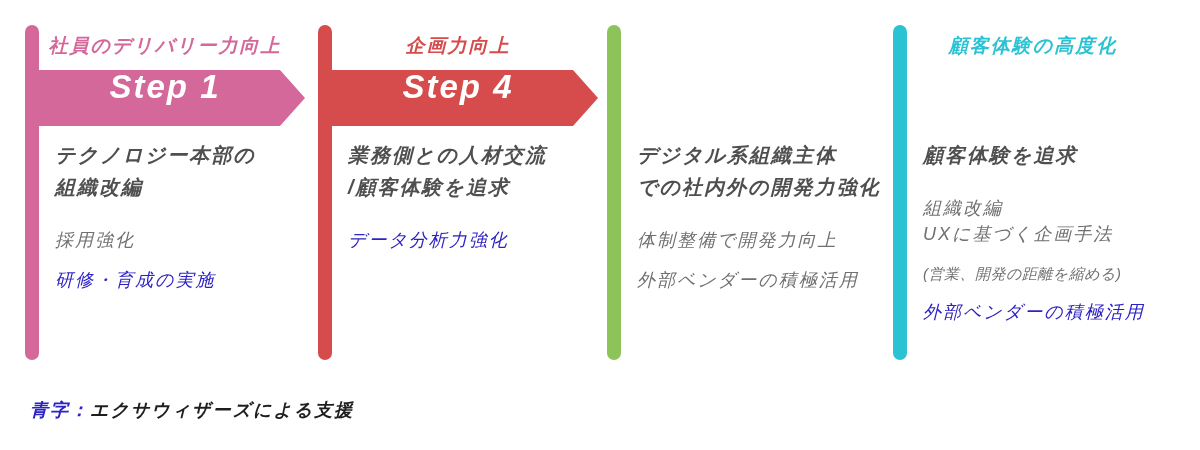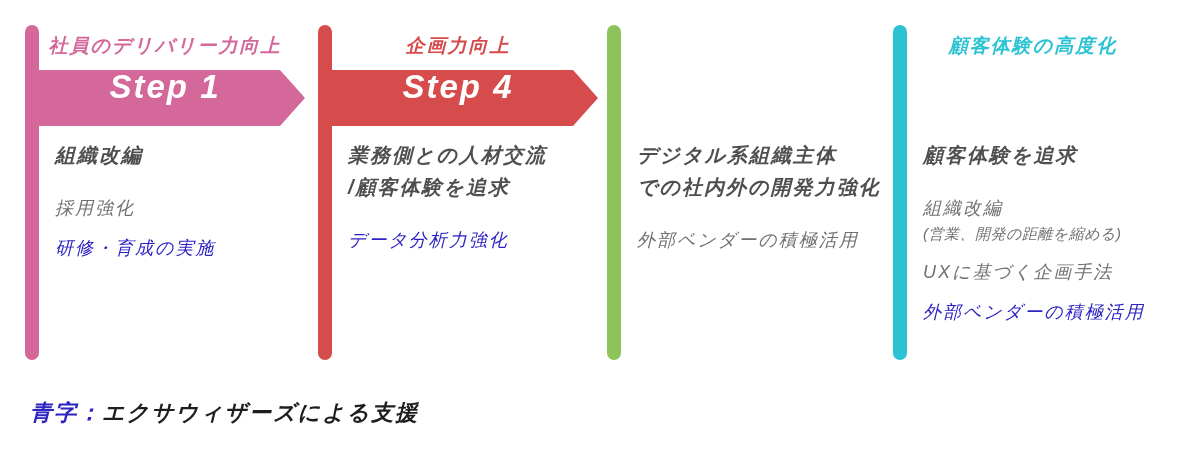--- a/index.html
+++ b/index.html
@@ -55,39 +55,40 @@
     letter-spacing: 2px;
     line-height: 22px;
     margin-bottom: 18px;
     white-space: nowrap;
   }
   .item.blue { color: var(--blue-text); }
   .item.tight { margin-bottom: 4px; }
   .item.small { font-size: 15px; letter-spacing: 0.5px; margin-bottom: 16px; }
   .note {
     position: absolute; left: 30px; top: 398px;
-    font-size: 22px; letter-spacing: 2px; font-weight: 600;
+    font-size: 18px; letter-spacing: 2px; font-weight: 600;
     color: var(--note-text);
     white-space: nowrap;
   }
   .note .blue { color: var(--blue-text); }
 </style>
 </head>
 <body>
 
 <div class="canvas">
 
   <section class="col" style="left: 25px; --c: #d4689a;">
     <div class="vbar"></div>
     <div class="step-header">社員のデリバリー力向上</div>
     <div class="banner">
       <span class="step-label">Step 1</span>
     </div>
     <div class="content">
       <div class="title">
+          <div class="title-line">テクノロジー本部の</div>
           <div class="title-line">組織改編</div>
         </div>
       <div class="list">
           <div class="item gray">採用強化</div>
           <div class="item blue">研修・育成の実施</div>
         </div>
     </div>
   </section>
 
   <section class="col" style="left: 318px; --c: #d64b4b;">
@@ -108,36 +109,37 @@
   </section>
 
   <section class="col" style="left: 607px; width: 278px; --c: #8cc45a;">
     <div class="vbar"></div>
     <div class="content">
       <div class="title">
           <div class="title-line">デジタル系組織主体</div>
           <div class="title-line">での社内外の開発力強化</div>
         </div>
       <div class="list">
+          <div class="item gray">体制整備で開発力向上</div>
           <div class="item gray">外部ベンダーの積極活用</div>
         </div>
     </div>
   </section>
 
   <section class="col" style="left: 893px; --c: #2bc3d4;">
     <div class="vbar"></div>
     <div class="step-header">顧客体験の高度化</div>
     <div class="content">
       <div class="title">
           <div class="title-line">顧客体験を追求</div>
         </div>
       <div class="list">
           <div class="item gray tight">組織改編</div>
+          <div class="item gray">UXに基づく企画手法</div>
           <div class="item small">(営業、開発の距離を縮める)</div>
-          <div class="item gray">UXに基づく企画手法</div>
           <div class="item blue">外部ベンダーの積極活用</div>
         </div>
     </div>
   </section>
 
   <div class="note">
     <span class="blue">青字：</span><span>エクサウィザーズによる支援</span>
   </div>
 
 </div>

